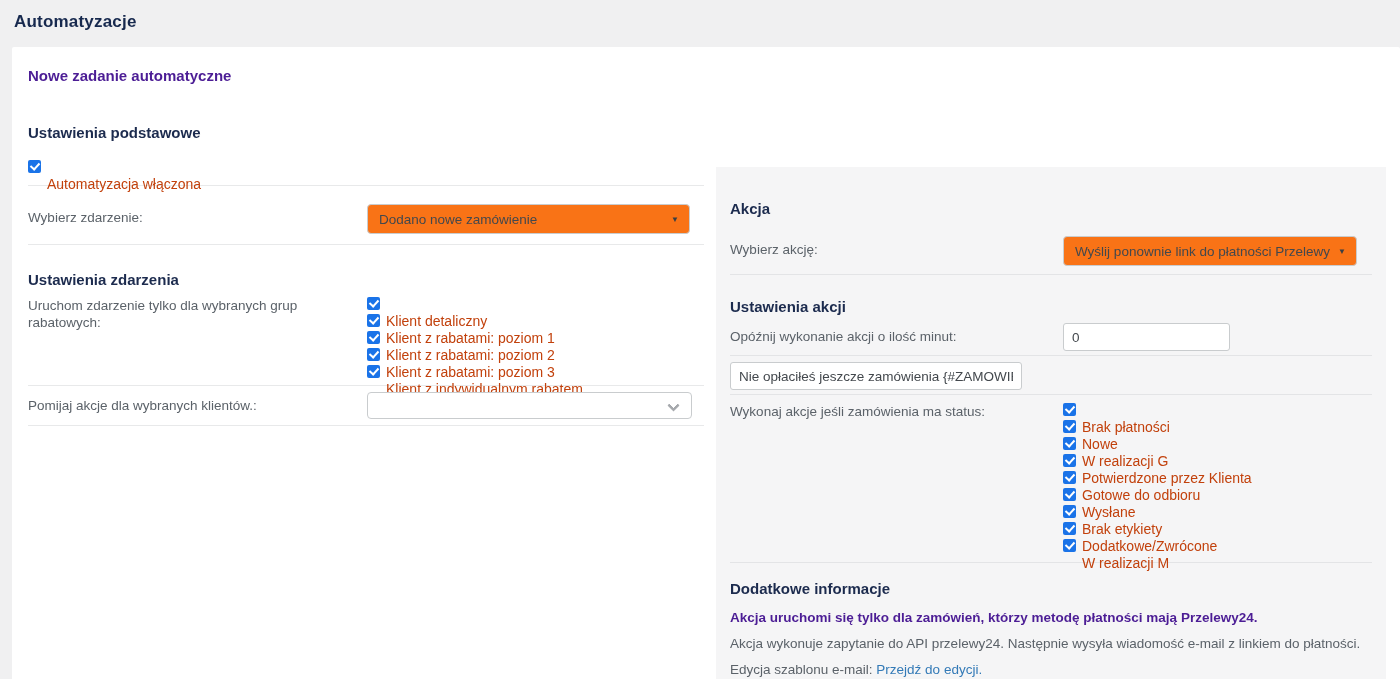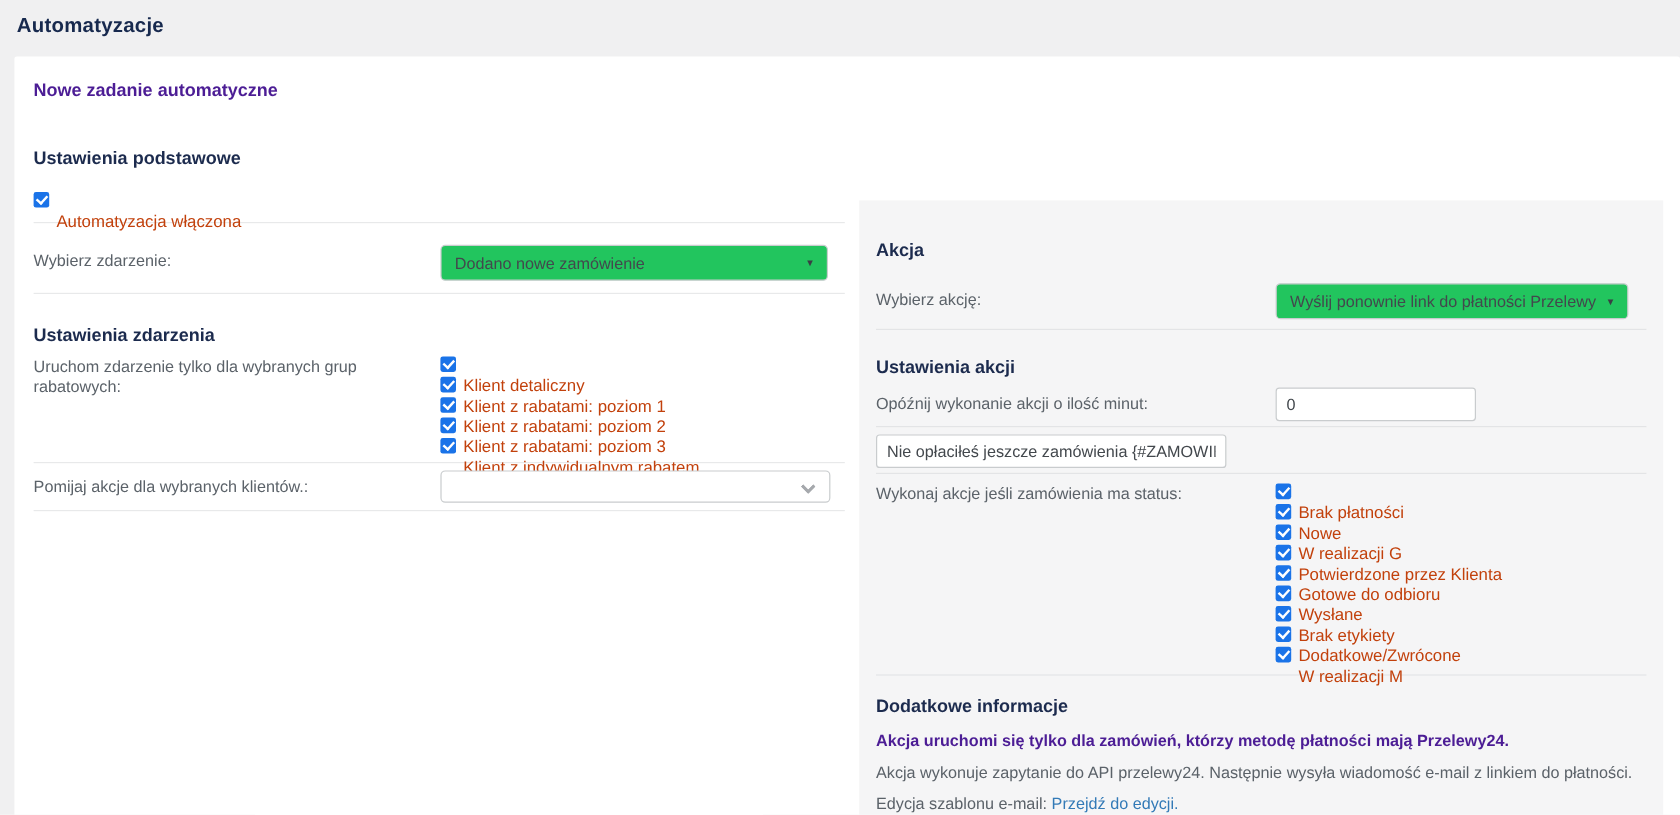--- a/index.html
+++ b/index.html
@@ -33,21 +33,21 @@
   .right-col .divider { border-color:#e3e4e6; }
 
   .form-row { display:flex; align-items:flex-start; }
   .form-row .label {
     width:339px; padding:5px 20px 0 0; font-size:13.5px; color:#5b6269; line-height:17px;
   }
   .right-col .form-row .label { width:333px; }
   .form-row .control { flex:none; }
 
   .select {
-    display:flex; align-items:center; background:#22c55e;
+    display:flex; align-items:center; background:#f97316;
     border:1px solid #c9ccce; border-radius:4px;
     height:30px; padding:0 10px 0 11px; cursor:pointer;
   }
   .select .select-text { font-size:13.5px; color:#43484d; white-space:nowrap; overflow:hidden; }
   .select .caret { margin-left:auto; font-size:8px; color:#3a3f44; padding-left:8px; }
   .select.w-event { width:323px; }
   .select.w-action { width:294px; }
 
   .multiselect {
     position:relative; width:325px; height:27px; background:#fff;

